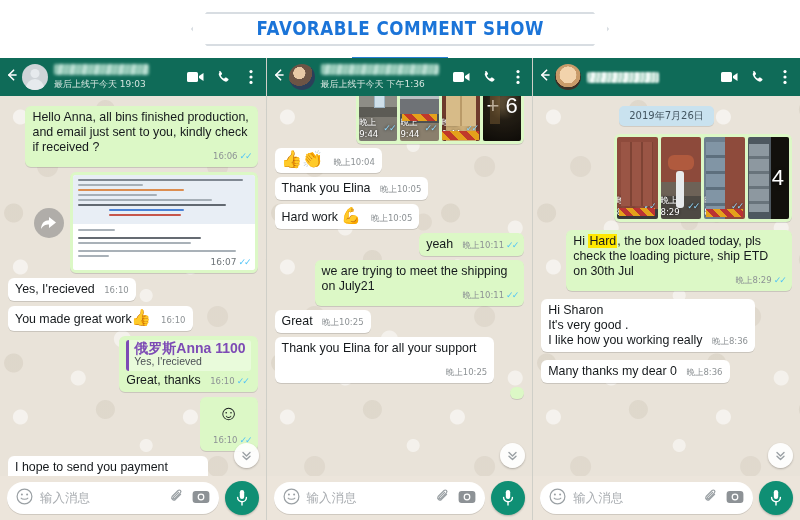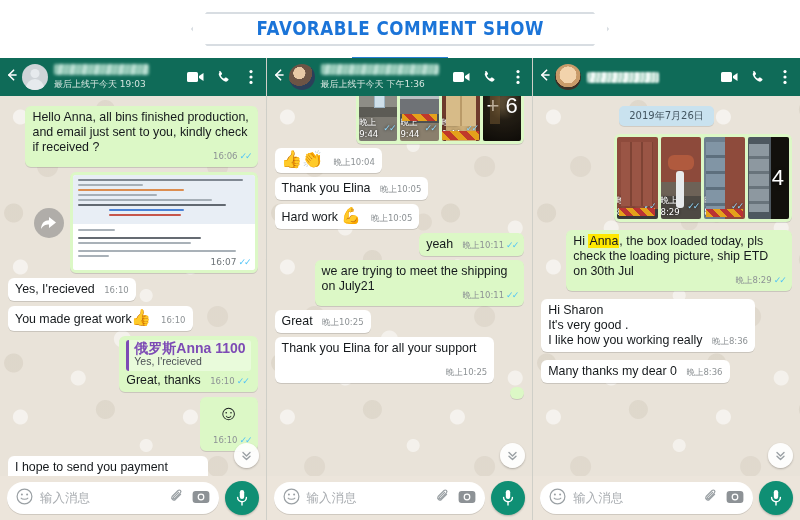--- a/index.html
+++ b/index.html
@@ -702,21 +702,21 @@
               </div>
             </div>
             <div class="ph img-darkbins" style="height:82px">
               <div class="more">+ 4</div>
             </div>
           </div>
         </div>
 
         <div class="row out">
           <div class="bubble out" style="max-width:90%">
-            <span class="txt">Hi </span><span class="txt hl">Anna</span><span class="txt">, the box loaded today, pls check the loading picture, ship ETD on 30th Jul</span>
+            <span class="txt">Hi </span><span class="txt hl">Hard</span><span class="txt">, the box loaded today, pls check the loading picture, ship ETD on 30th Jul</span>
             <span class="meta float">
               <span>晚上8:29</span>
               <span class="ticks">✓✓</span>
             </span>
             <div style="clear:both"></div>
           </div>
         </div>
 
         <div class="row in">
           <div class="bubble in" style="max-width:88%">

